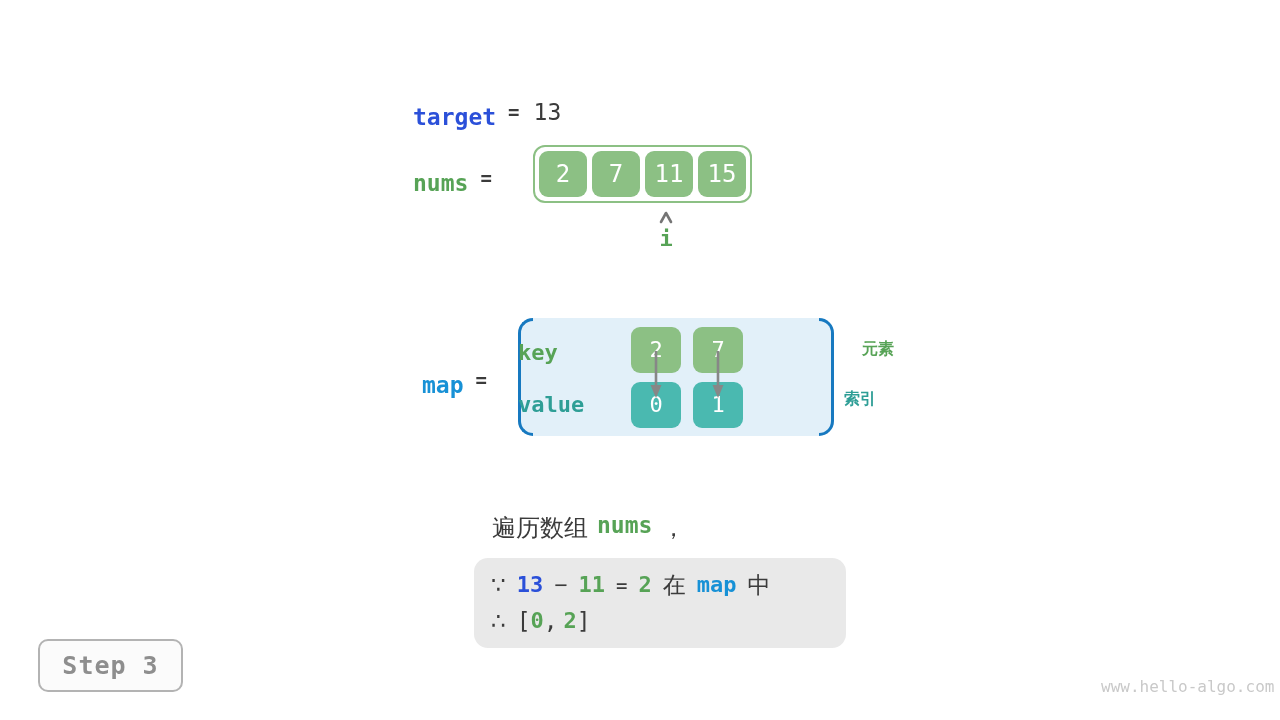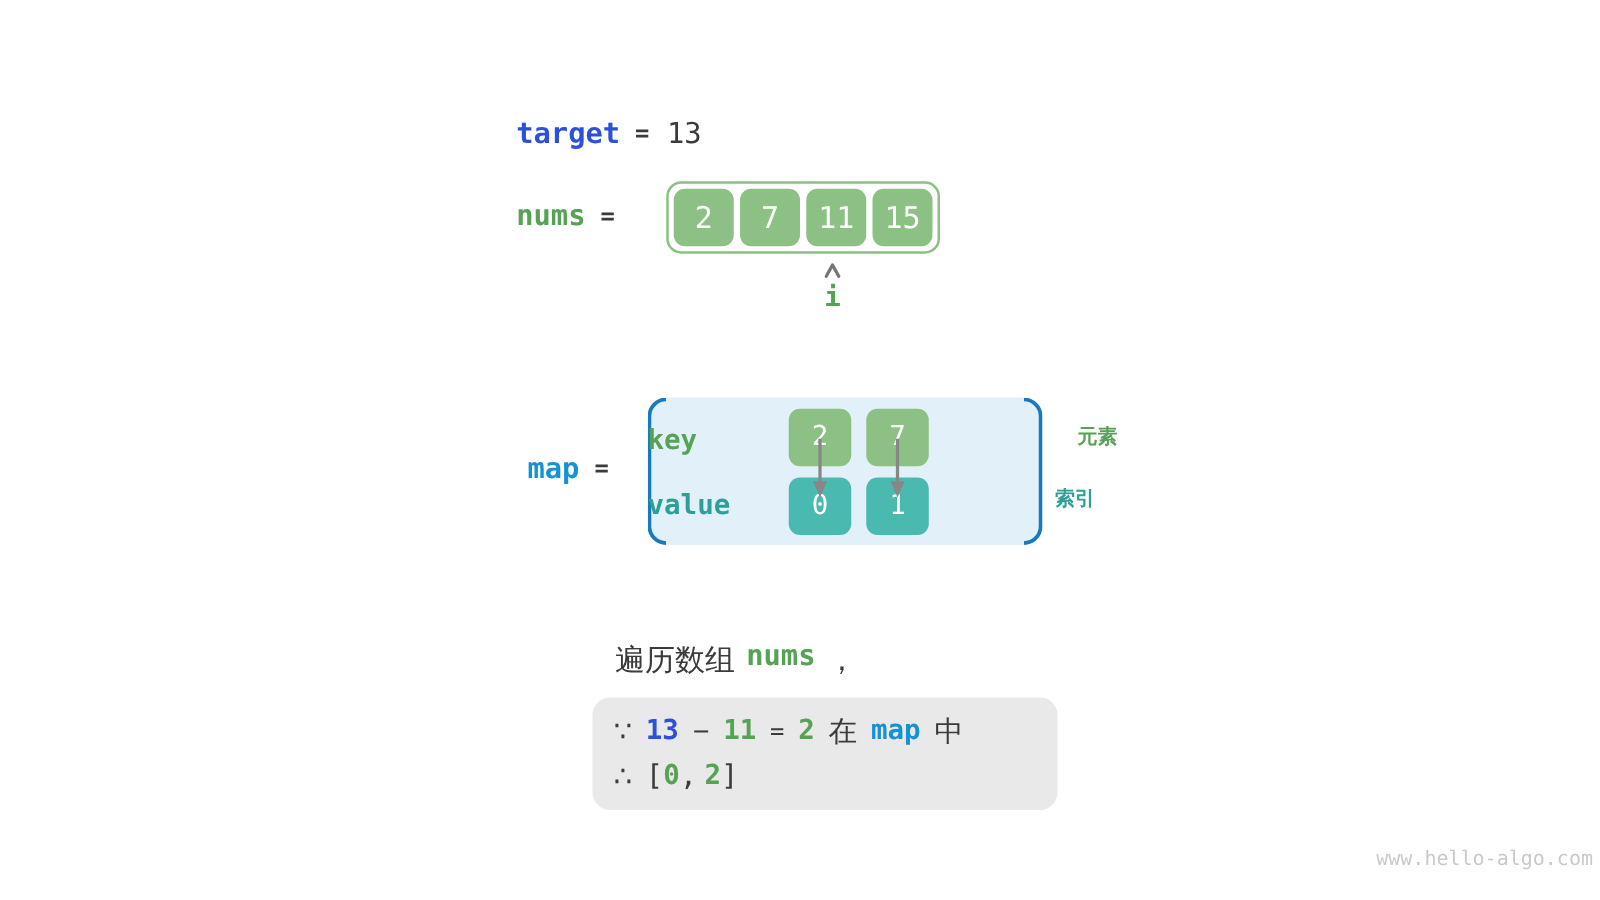--- a/index.html
+++ b/index.html
@@ -13,21 +13,21 @@
           font-family:"Liberation Sans",sans-serif;color:var(--dark);}
   .abs{position:absolute;}
   .mono{font-family:"DejaVu Sans Mono","Liberation Mono",monospace;}
   .bold{font-weight:bold;}
   .indigo{color:var(--indigo);}
   .cyan{color:var(--cyan-blue);}
   .green{color:var(--green-text);}
   .teal{color:var(--teal-text);}
 
   .assign-line{display:flex;align-items:center;font-size:23px;}
-  .assign-line .var{font-size:23px;}
+  .assign-line .var{font-size:23px;margin-top:10px;}
   .assign-line .eq{font-size:19px;font-weight:bold;color:var(--dark);margin-left:12px;}
   .assign-line .val{font-size:23px;color:var(--dark);margin-left:14px;}
 
   
   .nums-array{left:533px;top:145px;display:flex;gap:5px;padding:4px;background:#fff;
               border:2.5px solid var(--green-fill);border-radius:12px;}
   .arr-cell{width:48px;height:46px;border-radius:9px;background:var(--green-fill);
             color:#fff;font-size:24px;line-height:46px;text-align:center;}
 
   .pointer-caret{left:658px;top:210px;}
@@ -144,16 +144,17 @@
     <div class="c-line">
       <span class="tok">∴</span>
       <span class="mono">[</span>
       <span class="mono bold green num">0</span>
       <span class="tok tight mono">,</span>
       <span class="mono bold green num">2</span>
       <span class="mono">]</span>
     </div>
   </div>
 
+  <div class="abs step-box mono bold">Step 3</div>
 
   <div class="abs watermark mono">www.hello-algo.com</div>
 
 </div>
 
 </body></html>

